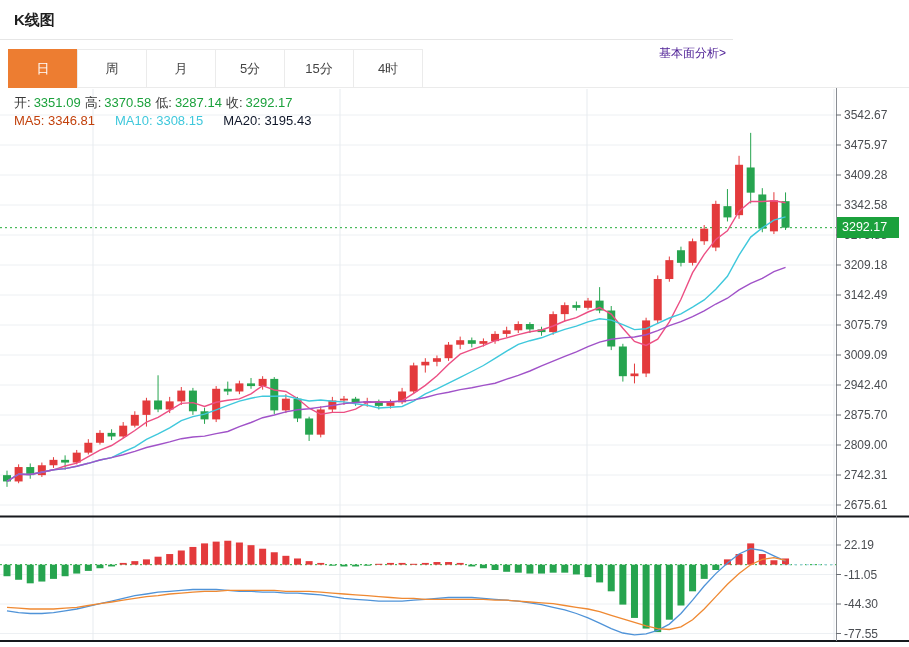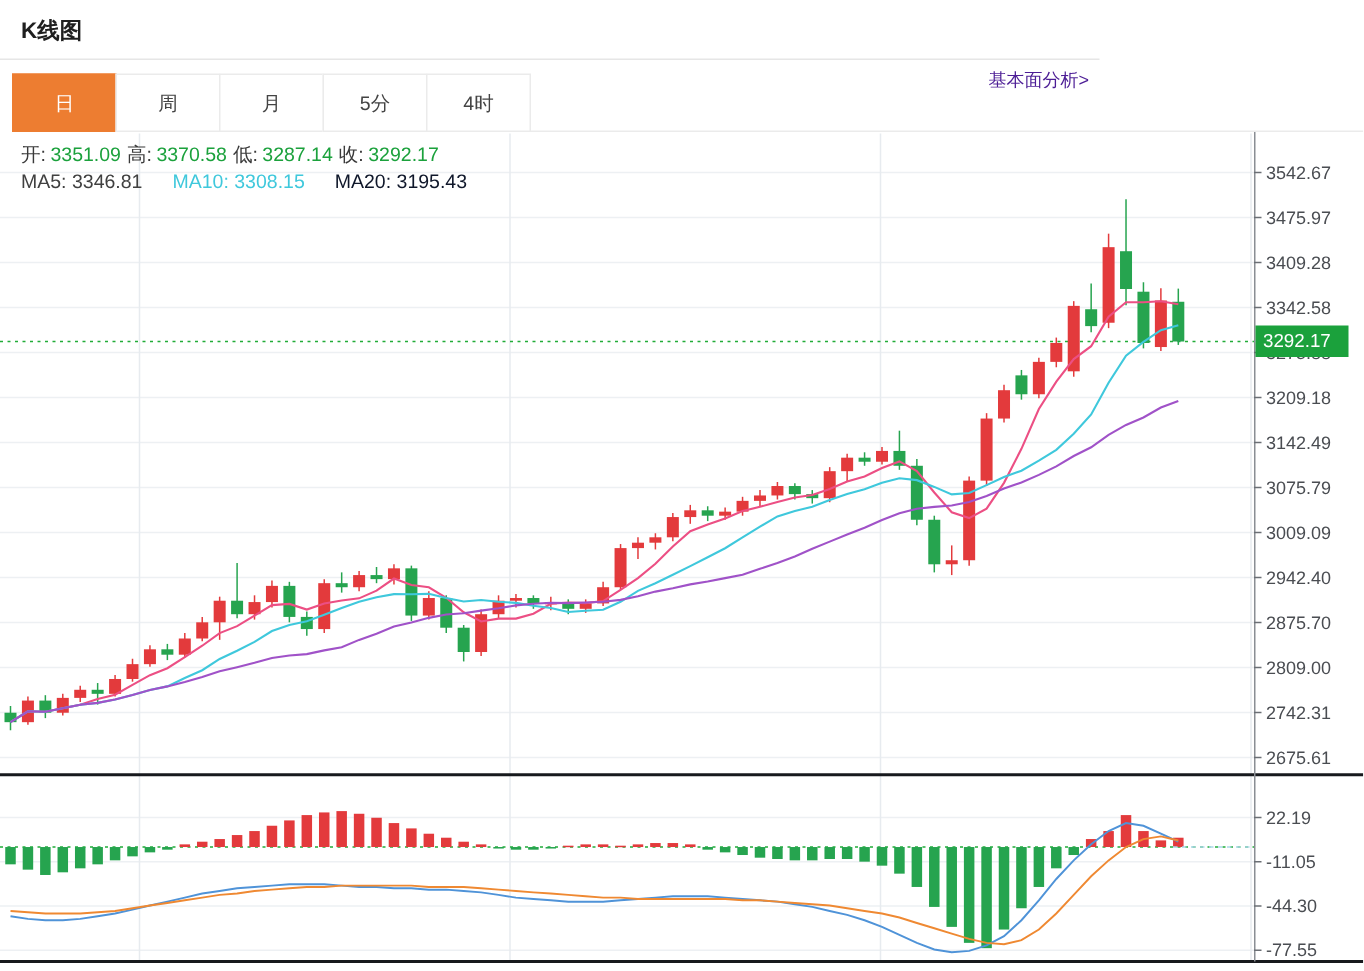--- a/index.html
+++ b/index.html
@@ -11,41 +11,42 @@
   .tabbar{position:absolute;left:8px;top:49px;right:0;height:39px;border-bottom:1px solid #ebebeb;display:flex;box-sizing:border-box;}
   .tab{width:70px;height:39px;box-sizing:border-box;border:1px solid #ebebeb;margin-left:-1px;
        display:flex;align-items:center;justify-content:center;font-size:13px;color:#444;background:#fff;cursor:pointer;}
   .tab:first-child{margin-left:0;}
   .tab.sel{background:#ed7d31;border-color:#ed7d31;color:#fff;}
   svg{position:absolute;left:0;top:0;}
   .ohlc{position:absolute;left:14px;top:94px;font-size:13px;display:flex;gap:4px;white-space:nowrap;}
   .ohlc .lab{color:#3a3a3a;}
   .ohlc .val{color:#1ba13c;margin-left:3px;}
   .mabar{position:absolute;left:14px;top:113px;font-size:13px;display:flex;gap:20px;white-space:nowrap;}
-  .ma5{color:#404040;text-align:right;} .ma10{color:#3fc8dc;text-align:right;} .ma20{color:#0f172a;}
+  .ma5{color:#c2410c;text-align:right;} .ma10{color:#3fc8dc;text-align:right;} .ma20{color:#0f172a;}
   .macdbar{position:absolute;left:22px;top:524px;font-size:13px;display:flex;gap:16px;white-space:nowrap;}
   .c-macd{color:#e33a3c;} .c-diff{color:#4f93d8;} .c-dea{color:#ef8932;}
   .price-badge{position:absolute;left:837px;top:217px;width:62px;height:21px;background:#1ba13c;color:#fff;
        font-size:12.5px;line-height:21px;padding-left:5px;box-sizing:border-box;}
 </style>
 </head>
 <body>
 
 <div class="page">
 
   <div class="header">
     <div class="title">K线图</div>
     <a class="fund-link">基本面分析&gt;</a>
   </div>
 
   <div class="tabbar">
     <div class="tab sel">日</div>
     <div class="tab">周</div>
     <div class="tab">月</div>
     <div class="tab">5分</div>
+    <div class="tab">15分</div>
     <div class="tab">4时</div>
   </div>
 
   <svg id="ksvg" width="909" height="647">
     <g id="g-grid">
         <line x1="0" y1="115" x2="836" y2="115" stroke="#edf0f3" stroke-width="1"></line>
         <line x1="0" y1="145" x2="836" y2="145" stroke="#edf0f3" stroke-width="1"></line>
         <line x1="0" y1="175" x2="836" y2="175" stroke="#edf0f3" stroke-width="1"></line>
         <line x1="0" y1="205" x2="836" y2="205" stroke="#edf0f3" stroke-width="1"></line>
         <line x1="0" y1="235" x2="836" y2="235" stroke="#edf0f3" stroke-width="1"></line>

